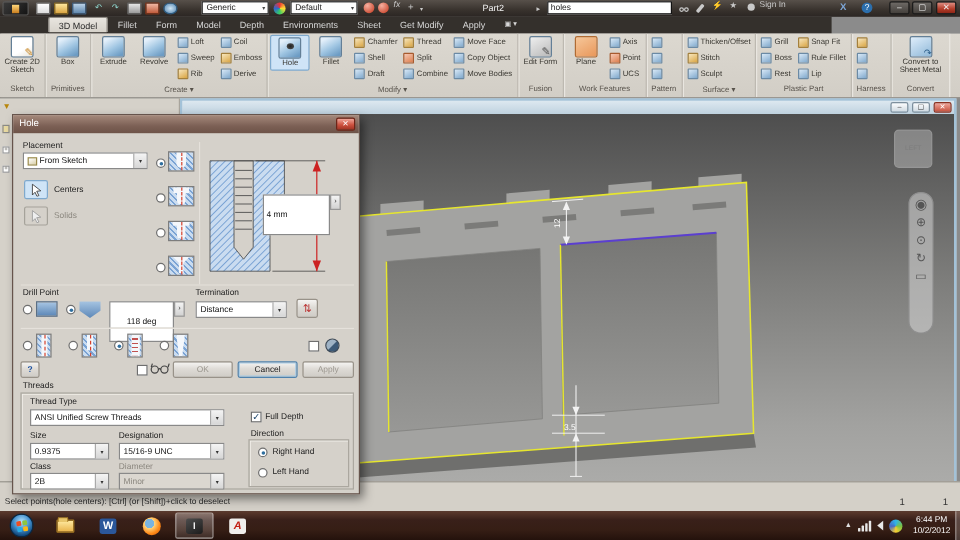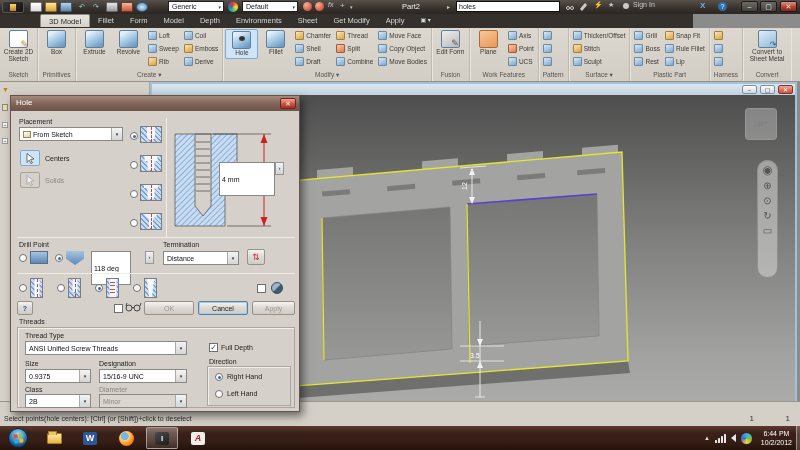--- a/index.html
+++ b/index.html
@@ -691,21 +691,21 @@
     </svg>
     <input class="tin" style="left: 208px; top: 66px; width: 56px;" readonly="" value="4 mm">
     <div class="spin" style="left:264px;top:66px;">›</div>
 
     <div style="position:absolute;left:6px;top:141px;width:278px;height:1px;background:#b1ada5;border-bottom:1px solid #f0ede7;"></div>
     <span class="lbl" style="left:8px;top:145px;">Drill Point</span>
     <span class="radio" style="left:8px;top:158px;"></span>
     <div class="dpf" style="left:19px;top:155px;width:18px;height:13px;"></div>
     <span class="radio on" style="left:44px;top:158px;"></span>
     <div class="dpa" style="left:55px;top:155px;width:18px;height:14px;"></div>
-    <input class="tin" style="left: 80px; top: 155px; width: 40px;" readonly="" value="118 deg">
+    <input class="tin" style="left: 80px; top: 155px; width: 54px; text-align: center;" readonly="" value="118 deg">
     <div class="spin" style="left:134px;top:155px;">›</div>
     <span class="lbl" style="left:152px;top:145px;">Termination</span>
     <div class="combo" style="left:152px;top:155px;width:76px;">
       <span>Distance</span>
       <span class="ca">▾</span>
     </div>
     <div class="btn" style="left:236px;top:153px;width:18px;height:16px;color:#b33;font-size:9px;">⇅</div>
 
     <div style="position:absolute;left:6px;top:177px;width:278px;height:1px;background:#b1ada5;border-bottom:1px solid #f0ede7;"></div>
     <span class="radio" style="left:8px;top:188px;"></span>

